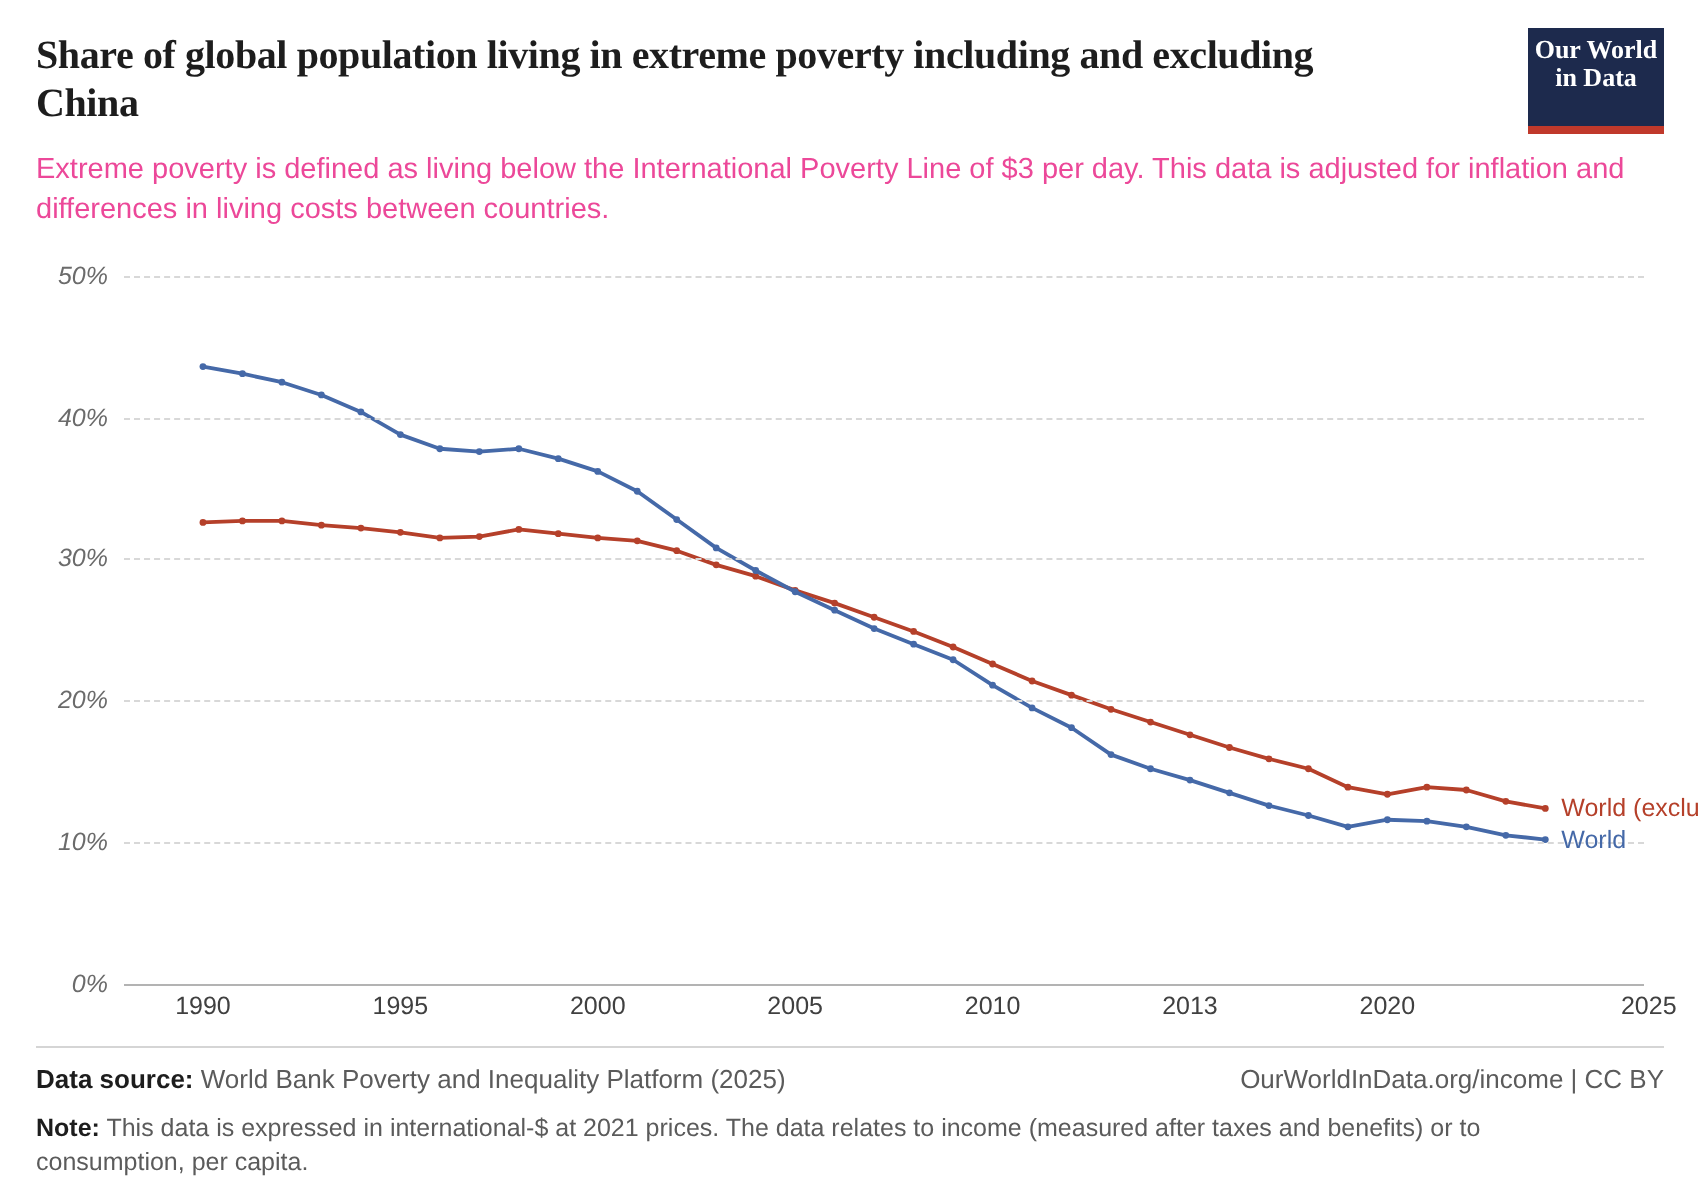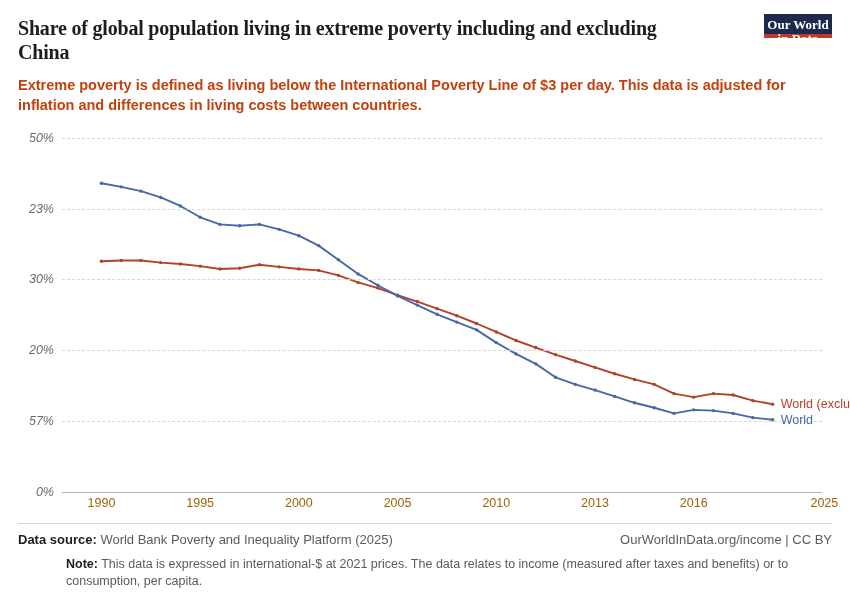--- a/index.html
+++ b/index.html
@@ -28,30 +28,30 @@
     font-weight: 700;
     color: #1d1d1d;
     margin: 0;
     max-width: 660px;
     letter-spacing: -0.2px;
   }
   .subtitle {
     margin-top: 12px;
     font-size: 14.5px;
     line-height: 1.37;
-    color: #c2410c;
+    color: #ec4899;
     max-width: 800px;
-    font-weight: 700;
+    font-weight: 400;
   }
   .logo {
     position: absolute;
     top: 14px;
     right: 18px;
     width: 68px;
-    height: 24px;
+    height: 53px;
     background: #1d2a4d;
     color: #ffffff;
     font-family: "Liberation Serif", serif;
     font-weight: 700;
     font-size: 13px;
     line-height: 14px;
     text-align: center;
     padding-top: 4px;
     box-sizing: border-box;
     border-bottom: 4px solid #c0392b;
@@ -95,21 +95,21 @@
     position: absolute;
     left: 0;
     right: 0;
     bottom: -22px;
     height: 18px;
   }
   .xlabel {
     position: absolute;
     transform: translateX(-50%);
     font-size: 12.5px;
-    color: #a16207;
+    color: #404040;
     white-space: nowrap;
   }
   svg.lines {
     position: absolute;
     left: 0; top: 0;
     width: 100%;
     height: 100%;
     overflow: visible;
   }
   .series-label {
@@ -144,21 +144,20 @@
     color: #1d1d1d;
     font-weight: 700;
   }
   .footer-right { color: #5b5b5b; }
   .note {
     margin-top: 9px;
     font-size: 12.5px;
     line-height: 1.35;
     color: #5b5b5b;
     max-width: 740px;
-    margin-left: 48px;
   }
   .note .note-label {
     color: #1d1d1d;
     font-weight: 700;
   }
 </style>
 </head>
 <body>
 
 <div class="page">
@@ -247,33 +246,33 @@
           <circle cx="690.91" cy="279.66" r="1.7" fill="#4569a8"></circle>
           <circle cx="710.65" cy="281.78" r="1.7" fill="#4569a8"></circle>
         </svg>
       <div class="xaxis" id="xaxis">
           <div class="xlabel" style="left: 5.19481%;">1990</div>
           <div class="xlabel" style="left: 18.1818%;">1995</div>
           <div class="xlabel" style="left: 31.1688%;">2000</div>
           <div class="xlabel" style="left: 44.1558%;">2005</div>
           <div class="xlabel" style="left: 57.1429%; text-align: right;">2010</div>
           <div class="xlabel" style="left: 70.1299%;">2013</div>
-          <div class="xlabel" style="left: 83.1169%;">2016</div>
+          <div class="xlabel" style="left: 83.1169%;">2020</div>
           <div class="xlabel" style="left: 96.1039%; margin-left: 32px;">2025</div>
         </div>
     <div class="gridline baseline" style="top: 100%;"></div>
         <div class="ylabel" style="top: 100%;">0%</div>
         <div class="gridline" style="top: 80%;"></div>
-        <div class="ylabel" style="top: 80%;">57%</div>
+        <div class="ylabel" style="top: 80%;">10%</div>
         <div class="gridline" style="top: 60%;"></div>
         <div class="ylabel" style="top: 60%;">20%</div>
         <div class="gridline" style="top: 40%;"></div>
         <div class="ylabel" style="top: 40%; margin-left: 15px;">30%</div>
         <div class="gridline" style="top: 20%;"></div>
-        <div class="ylabel" style="top: 20%;">23%</div>
+        <div class="ylabel" style="top: 20%;">40%</div>
         <div class="gridline" style="top: 0%;"></div>
         <div class="ylabel" style="top: 0%;">50%</div>
         <div class="series-label label-excl" style="left: 94.5591%; top: 75.2%;">World (excluding China)</div>
         <div class="series-label label-world" style="left: 94.5591%; top: 79.6%;">World</div>
       </div>
   </div>
 
   <div class="footer">
     <div class="footer-rule"></div>
     <div class="footer-row">

